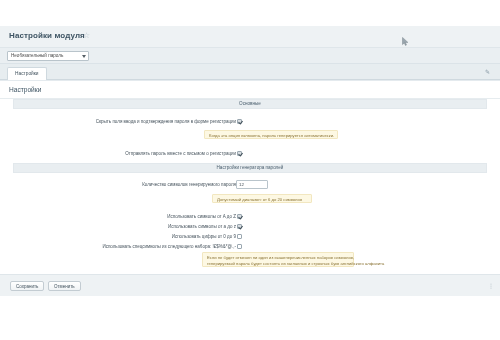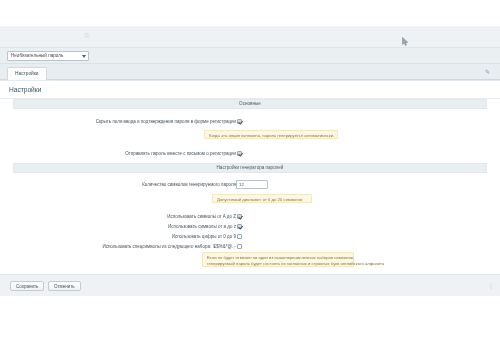--- a/index.html
+++ b/index.html
@@ -298,20 +298,21 @@
   }
 </style>
 </head>
 <body>
 
 <div class="page">
 
   <div class="top-strip"></div>
 
   <div class="header">
+    <div class="page-title">Настройки модуля</div>
     <div class="star-icon">☆</div>
   </div>
 
   <svg class="help-cursor" viewBox="0 0 7 9">
     <path d="M0.5 0.4 L0.5 7.6 L2.3 5.9 L3.4 8.4 L4.5 7.9 L3.4 5.5 L5.9 5.4 Z" fill="#9aa6ae" stroke="#6b767e" stroke-width="0.4"></path>
   </svg>
 
   <div class="selectbar">
     <div class="module-select">
       <span>Необязательный пароль</span>

